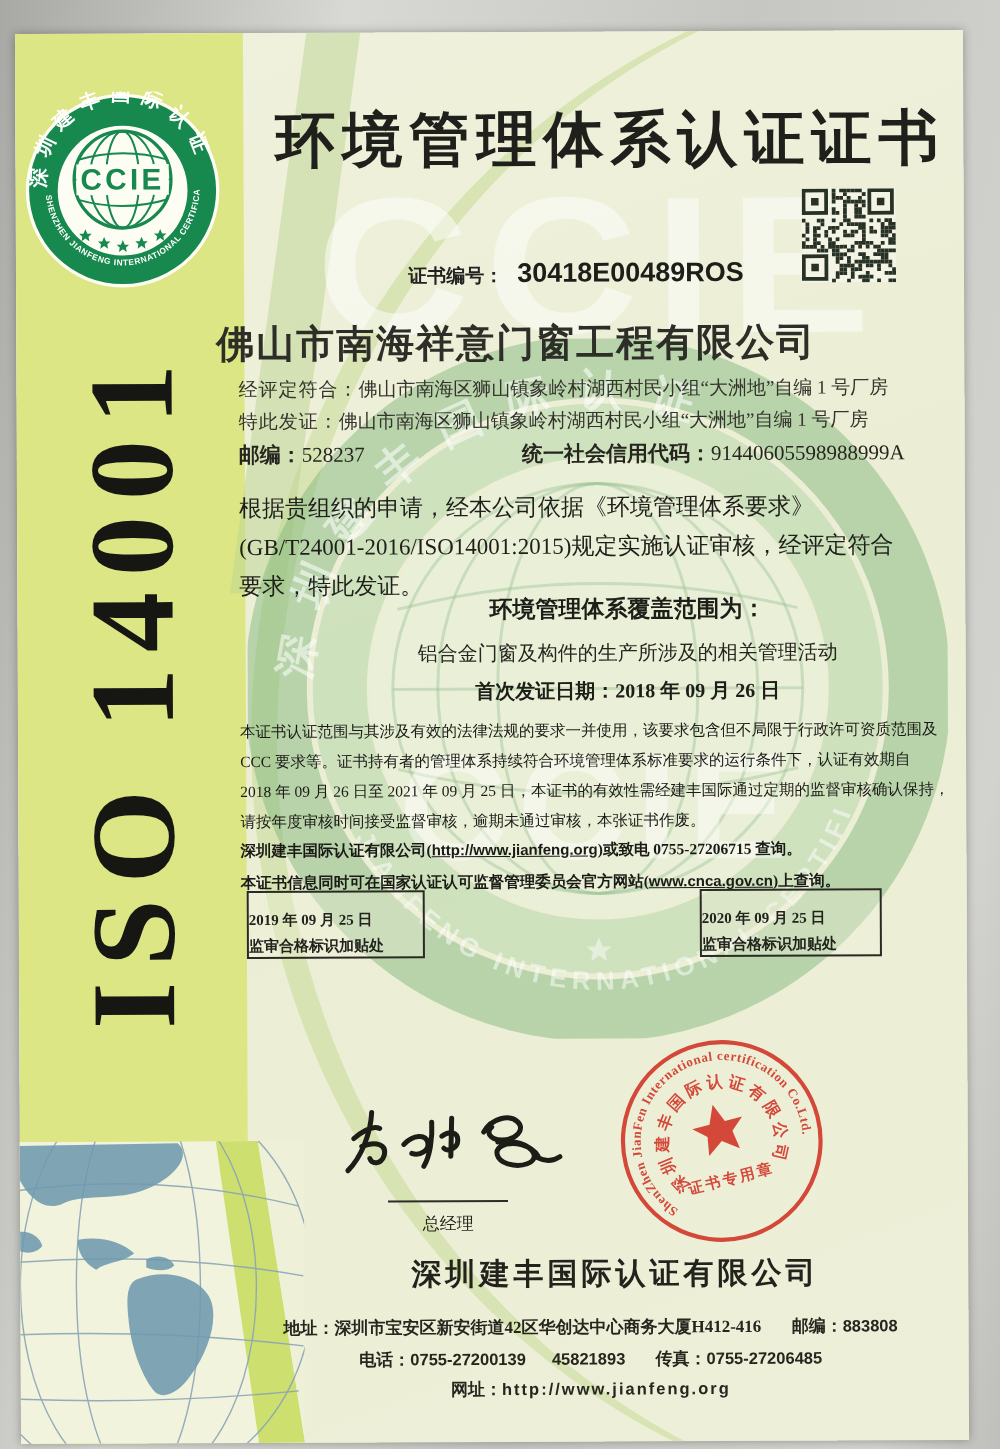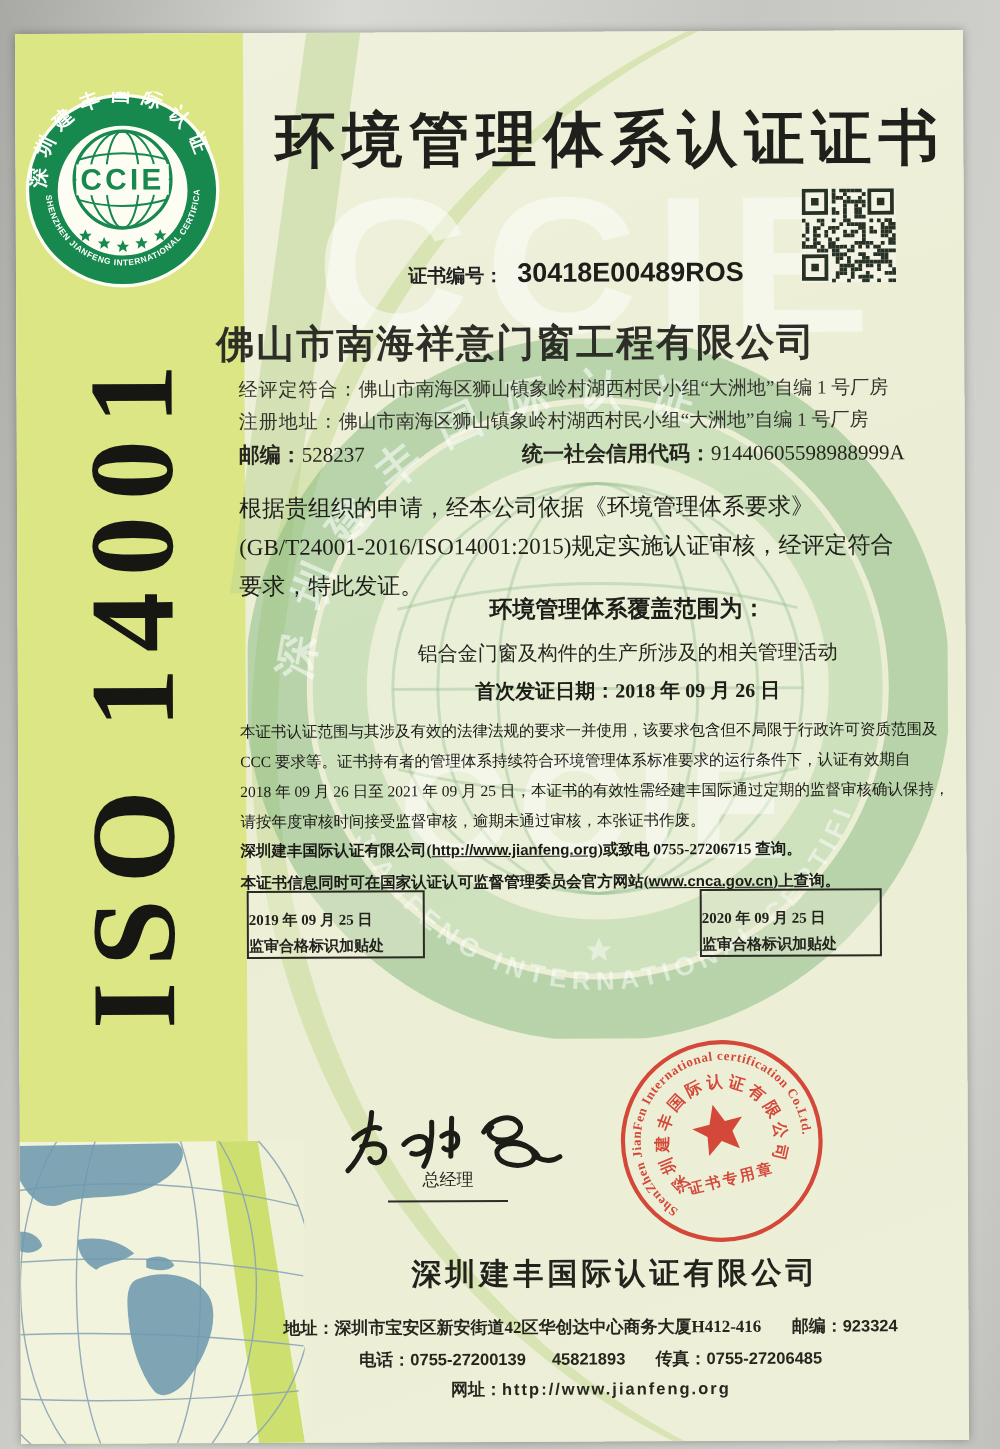--- a/index.html
+++ b/index.html
@@ -49,21 +49,21 @@
   .terms{position:absolute;left:222px;top:684px;width:716px;font-size:15.5px;
     line-height:30px;color:#1b1b16;z-index:3;}
   .qline{position:absolute;left:222px;width:716px;font-size:15.5px;font-weight:600;
     color:#1b1b16;z-index:3;}
   .qline .url{text-decoration:underline;font-family:"Liberation Sans",sans-serif;font-size:15px;}
   .audit-box{position:absolute;top:858px;height:68px;border:2px solid #2a2a24;
     padding-top:18px;z-index:3;background:rgba(240,242,220,.35);}
   .audit-box .d{font-size:15px;font-weight:700;color:#23231e;margin-bottom:7px;}
   .audit-box .l{font-size:15px;font-weight:700;color:#23231e;}
   .sig-line{position:absolute;left:368px;top:1168px;width:120px;border-top:2px solid #2d2d28;z-index:3;}
-  .sig-title{position:absolute;left:348px;top:1136px;width:160px;text-align:center;
+  .sig-title{position:absolute;left:348px;top:1180px;width:160px;text-align:center;
     font-size:17px;color:#26261f;z-index:3;}
   .stamp{position:absolute;left:598px;top:1006px;width:208px;height:208px;
     transform:rotate(-14deg);opacity:.92;z-index:4;}
   .issuer{position:absolute;left:245px;top:1222px;width:700px;text-align:center;
     font-size:30px;font-weight:700;letter-spacing:4px;color:#23231d;z-index:3;}
   .foot{position:absolute;left:180px;width:780px;text-align:center;font-size:17px;
     font-weight:700;color:#26261f;z-index:3;}
   .foot .sp{display:inline-block;width:26px;}
   .foot .num{font-family:"Liberation Sans",sans-serif;font-size:16.5px;}
 </style>
@@ -362,21 +362,21 @@
     <span class="cert-label">证书编号：</span>
     <span class="cert-no">30418E00489ROS</span>
   </div>
 
   <div class="company">佛山市南海祥意门窗工程有限公司</div>
 
   <div class="addr" style="top:344px;">
     <span class="lbl">经评定符合：</span><span>佛山市南海区狮山镇象岭村湖西村民小组“大洲地”自编 1 号厂房</span>
   </div>
   <div class="addr" style="top:376px;">
-    <span class="lbl">注册地址：</span><span>佛山市南海区狮山镇象岭村湖西村民小组“大洲地”自编 1 号厂房</span>
+    <span class="lbl">特此发证：</span><span>佛山市南海区狮山镇象岭村湖西村民小组“大洲地”自编 1 号厂房</span>
   </div>
 
   <div class="meta-row">
     <span><span class="lbl">邮编：</span><span class="val">528237</span></span>
     <span style="margin-right:40px;"><span class="lbl">统一社会信用代码：</span><span class="val">91440605598988999A</span></span>
   </div>
 
   <div class="grant">
     <div>根据贵组织的申请，经本公司依据《环境管理体系要求》</div>
     <div>(GB/T24001-2016/ISO14001:2015)规定实施认证审核，经评定符合</div>
@@ -437,21 +437,21 @@
       <textPath href="#stIn" startOffset="4">深圳建丰国际认证有限公司</textPath>
     </text>
     <polygon fill="#d33a2c" transform="translate(100,90)" points="0,-26 7.6,-8 24.7,-8 12.35,3 15.2,21 0,10 -15.2,21 -12.35,3 -24.7,-8 -7.6,-8"></polygon>
     <text x="100" y="142" text-anchor="middle" font-size="14.5" font-weight="700" letter-spacing="2.5" fill="#d33a2c" font-family="Liberation Serif,serif">证书专用章</text>
   </svg>
 
   <div class="issuer">深圳建丰国际认证有限公司</div>
 
   <div class="foot" style="top:1284px;">
     <span>地址：</span><span>深圳市宝安区新安街道42区华创达中心商务大厦H412-416</span><span class="sp"></span>
-    <span>邮编：</span><span class="num">923324</span>
+    <span>邮编：</span><span class="num">883808</span>
   </div>
   <div class="foot" style="top:1316px;">
     <span>电话：</span><span class="num">0755-27200139</span><span class="sp"></span><span class="num">45821893</span><span class="sp"></span>
     <span>传真：</span><span class="num">0755-27206485</span>
   </div>
   <div class="foot" style="top:1346px;">
     <span>网址：</span><span class="num" style="letter-spacing:2px;">http://www.jianfeng.org</span>
   </div>
 
   <svg class="abs" style="left:-2px;top:1108px;z-index:2;" width="286" height="302" viewBox="0 0 286 302">

